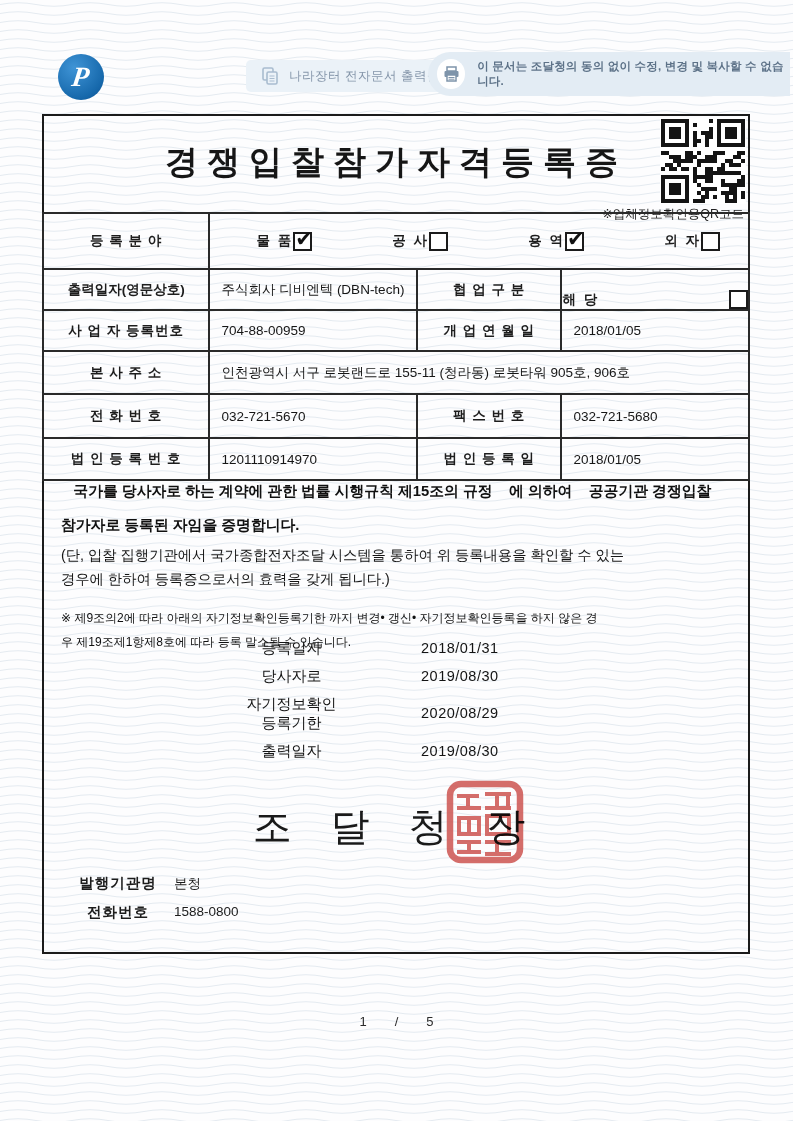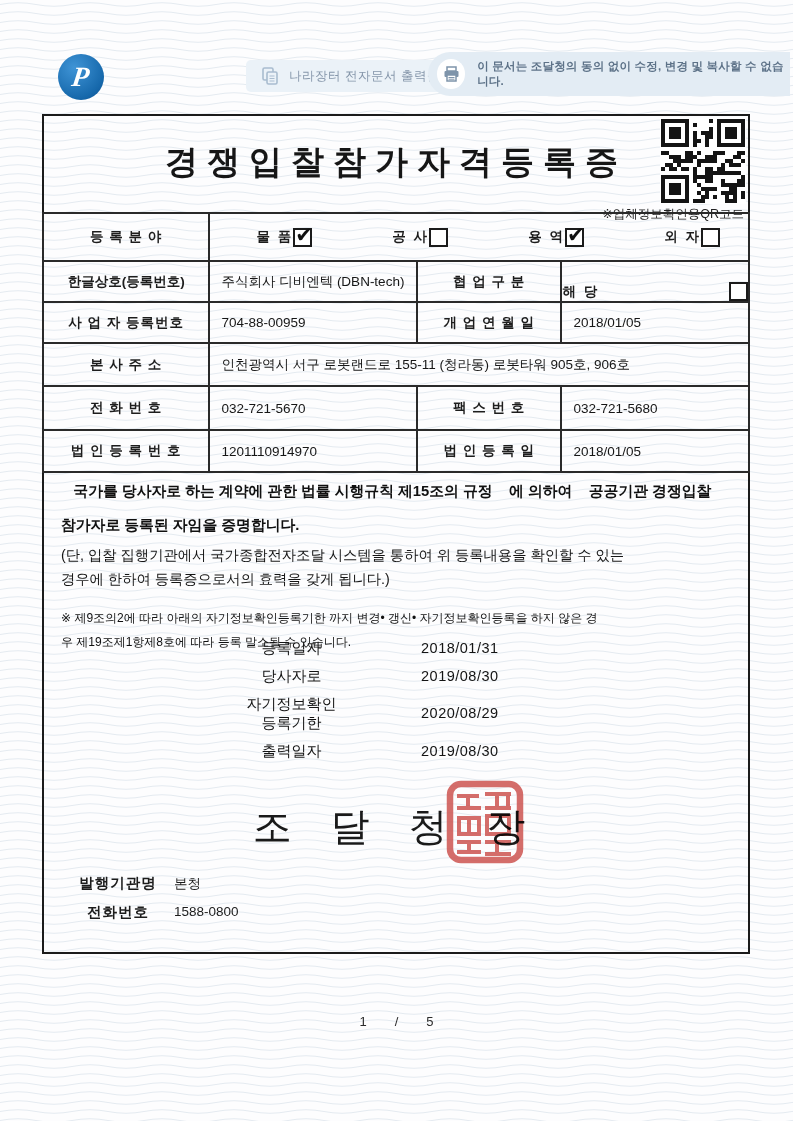--- a/index.html
+++ b/index.html
@@ -272,21 +272,21 @@
     <div class="qr-caption">※업체정보확인용QR코드</div>
 
     <table class="grid">
       <colgroup>
           <col style="width:167px">
           <col style="width:208px">
           <col style="width:145px">
           <col style="width:188px">
         </colgroup>
       <tbody>
-          <tr style="height:48px">
+          <tr style="height:56px">
         <td class="lbl">등 록 분 야</td>
         <td colspan="3">
           <div class="opts-row">
             <span class="opt">
               <span class="opt-label">물 품</span>
               <span class="cb">
                     <span class="mark">✔</span>
                   </span>
             </span>
             <span class="opt">
@@ -304,21 +304,21 @@
             <span class="opt">
               <span class="opt-label">외 자</span>
               <span class="cb">
                     <span class="mark"></span>
                   </span>
             </span>
           </div>
         </td>
       </tr>
       <tr style="height:40px">
-        <td class="lbl" style="letter-spacing:0">한글상호(등록번호)</td>
+        <td class="lbl" style="letter-spacing:0">출력일자(영문상호)</td>
         <td class="val">주식회사 디비엔텍 (DBN-tech)</td>
         <td class="lbl">협 업 구 분</td>
         <td>
           <div class="center-cell">
             <span class="opt-label">해 당</span>
             <span class="cb">
                   <span class="mark"></span>
                 </span>
           </div>
         </td>

